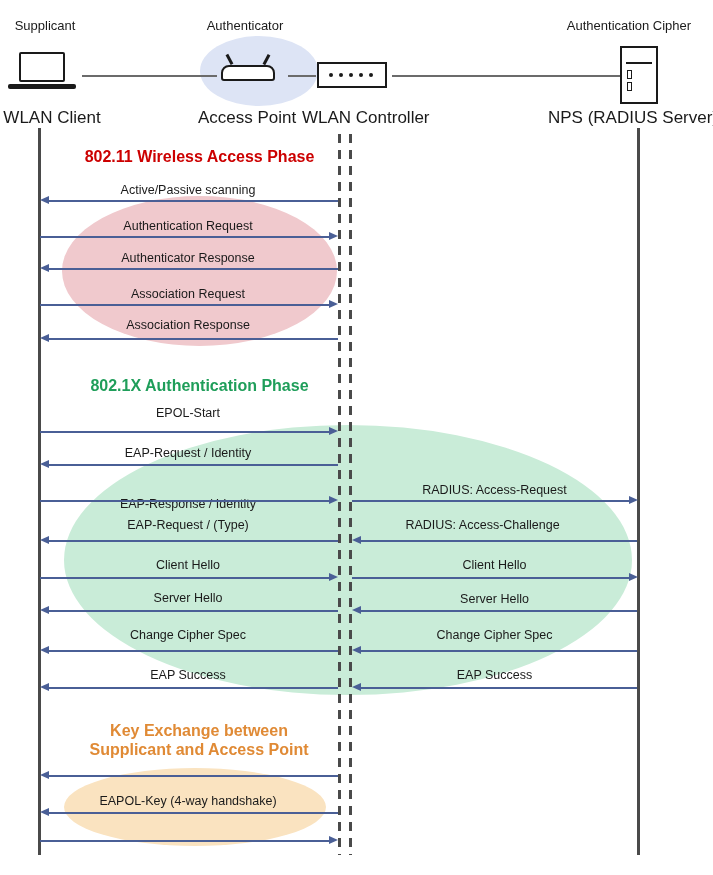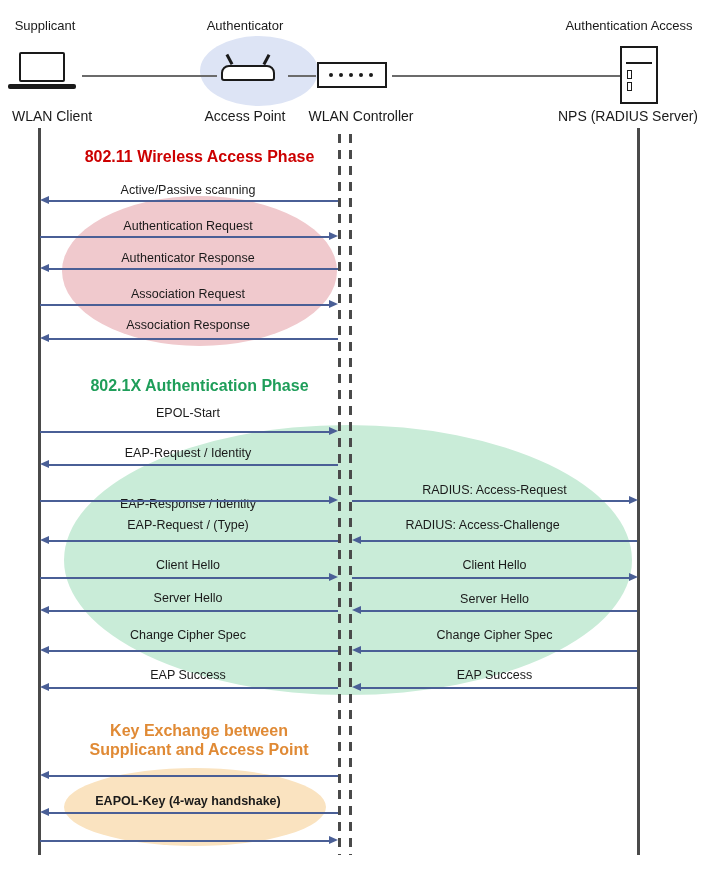--- a/index.html
+++ b/index.html
@@ -20,21 +20,21 @@
   .abs { position: absolute; }
 
   
   .col-title {
     font-size: 13px;
     color: #1a1a1a;
     white-space: nowrap;
     text-align: center;
   }
   .node-label {
-    font-size: 14px;
+    font-size: 17px;
     color: #1a1a1a;
     white-space: nowrap;
     text-align: center;
   }
 
   
   .lifeline {
     width: 3px;
     background: #4a4a4a;
   }
@@ -144,21 +144,21 @@
     box-sizing: border-box;
   }
 </style>
 </head>
 <body>
 
 <div id="canvas">
 
   <div class="abs col-title" style="left:0px; top:18px; width:90px;">Supplicant</div>
   <div class="abs col-title" style="left:198px; top:18px; width:94px;">Authenticator</div>
-  <div class="abs col-title" style="left:545px; top:18px; width:168px;">Authentication Access</div>
+  <div class="abs col-title" style="left:545px; top:18px; width:168px;">Authentication Cipher</div>
 
   <div class="abs ellipse" style="left:200px; top:36px; width:118px; height:70px; background:#dde4f5;"></div>
 
   <div class="abs connector" style="left:82px; top:75px; width:135px;"></div>
   <div class="abs connector" style="left:288px; top:75px; width:28px;"></div>
   <div class="abs connector" style="left:392px; top:75px; width:228px;"></div>
 
   <div class="abs" style="left:8px; top:52px;">
     <div class="laptop-screen" style="margin-left:11px;"></div>
     <div class="laptop-base" style="margin-top:2px;"></div>
@@ -256,21 +256,21 @@
   <div class="abs arrow-head left" style="left:40px; top:646px;"></div>
 
   <div class="abs msg-label" style="left:38px; top:668px; width:300px;">EAP Success</div>
   <div class="abs arrow-line" style="left:49px; top:687px; width:289px;"></div>
   <div class="abs arrow-head left" style="left:40px; top:683px;"></div>
 
   <div class="abs msg-label" style="left:38px; top:758px; width:300px;"></div>
   <div class="abs arrow-line" style="left:49px; top:775px; width:289px;"></div>
   <div class="abs arrow-head left" style="left:40px; top:771px;"></div>
 
-  <div class="abs msg-label" style="left:38px; top:794px; width:300px;font-weight:bold;">EAPOL-Key (4-way handshake)</div>
+  <div class="abs msg-label" style="left:38px; top:794px; width:300px;">EAPOL-Key (4-way handshake)</div>
   <div class="abs arrow-line" style="left:49px; top:812px; width:289px;"></div>
   <div class="abs arrow-head left" style="left:40px; top:808px;"></div>
 
   <div class="abs msg-label" style="left:38px; top:823px; width:300px;"></div>
   <div class="abs arrow-line" style="left:40px; top:840px; width:289px;"></div>
   <div class="abs arrow-head right" style="left:329px; top:836px;"></div>
 
   <div class="abs msg-label" style="left:352px; top:483px; width:285px;">RADIUS: Access-Request</div>
   <div class="abs arrow-line" style="left:352px; top:500px; width:277px;"></div>
   <div class="abs arrow-head right" style="left:629px; top:496px;"></div>

